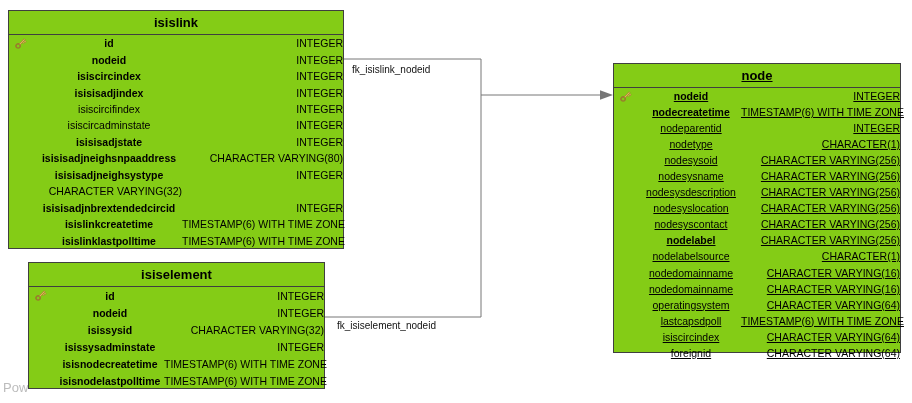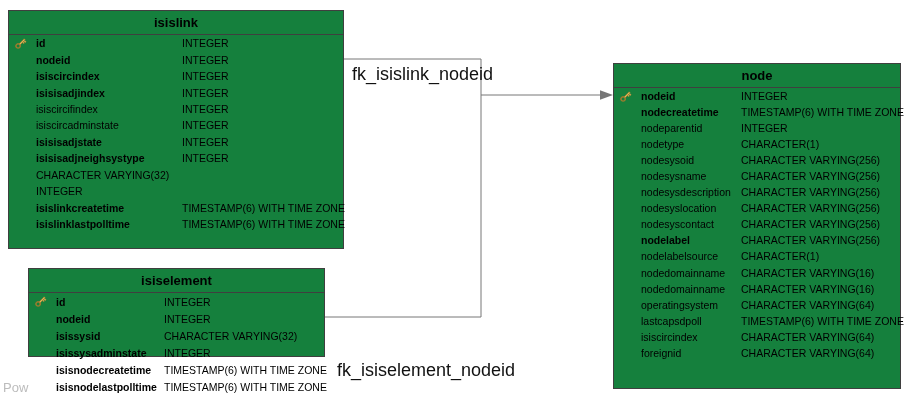--- a/index.html
+++ b/index.html
@@ -3,47 +3,47 @@
 <meta charset="utf-8">
 <style>
   html,body{margin:0;padding:0;background:#ffffff;}
   #stage{
     position:relative;width:912px;height:403px;overflow:hidden;
     background:#ffffff;font-family:"Liberation Sans",sans-serif;
   }
   
   .etable{
     position:absolute;box-sizing:border-box;
-    background:#15803d;border:1px solid #3f3f3f;z-index:2;
+    background:#84cc16;border:1px solid #3f3f3f;z-index:2;
   }
   .ethead{
     box-sizing:border-box;height:24px;line-height:23px;text-align:center;
     font-size:13px;font-weight:bold;color:#000;
     border-bottom:1px solid #3f3f3f;
   }
   .erow{
     display:grid;align-items:center;padding-left:5px;
     grid-template-columns:22px var(--namew) 1fr;
     font-size:10.5px;color:#000;white-space:nowrap;
   }
-  .erow .ename{font-weight:normal;}
+  .erow .ename{font-weight:normal;text-align:center;}
   .erow .ename.bold{font-weight:bold;}
-  .erow .etype{font-weight:normal;}
+  .erow .etype{font-weight:normal;text-align:right;}
   .ekey{display:flex;align-items:center;}
   .t-isislink   {left:8px;  top:10px;  width:336px;height:239px;--namew:146px;}
   .t-isislink   .erow{height:16.46px;}
-  .t-isiselement{left:28px; top:268px; width:297px;height:89px;--namew:108px;}
+  .t-isiselement{left:28px; top:262px; width:297px;height:127px;--namew:108px;}
   .t-isiselement .erow{height:17px;}
-  .t-node       {left:613px;top:63px;  width:288px;height:326px;--namew:100px;}
+  .t-node       {left:613px;top:63px;  width:288px;height:290px;text-decoration:underline;--namew:100px;}
   .t-node       .erow{height:16.06px;}
   
   .rel-svg{position:absolute;left:0;top:0;z-index:1;}
-  .fk-label{position:absolute;z-index:3;font-size:18px;color:#111;white-space:nowrap;}
+  .fk-label{position:absolute;z-index:3;font-size:10px;color:#111;white-space:nowrap;}
   .fk-label-1{left:352px;top:64px;}
-  .fk-label-2{left:337px;top:320px;margin-top:40px;}
+  .fk-label-2{left:337px;top:320px;}
   .watermark{position:absolute;left:3px;top:380px;z-index:0;font-size:13px;color:#bcbcbc;}
 </style>
 </head>
 <body>
 
 <div id="stage">
 
   <div class="watermark">Pow</div>
 
   <svg class="rel-svg" width="912" height="403">
@@ -157,20 +157,34 @@
                 <rect x="5.1" y="5.75" width="7.3" height="1.5" fill="#e3b85c" stroke="#9a7b2d" stroke-width="0.6"></rect>
                 <rect x="8.5" y="7.2" width="1.2" height="1.7" fill="#e3b85c" stroke="#9a7b2d" stroke-width="0.5"></rect>
                 <rect x="10.5" y="7.2" width="1.2" height="2.1" fill="#e3b85c" stroke="#9a7b2d" stroke-width="0.5"></rect>
               </g>
             </svg>
           </span>
           <span class="ename bold">isisisadjstate</span>
           <span class="etype">INTEGER</span>
         </div>
 
+        <div class="erow">
+          <span class="ekey" style="visibility: hidden;">
+            <svg width="13" height="13" viewBox="0 0 13 13">
+              <g transform="rotate(-45 6.5 6.5)">
+                <circle cx="3.1" cy="6.5" r="2.1" fill="none" stroke="#9a7b2d" stroke-width="1.4"></circle>
+                <rect x="5.1" y="5.75" width="7.3" height="1.5" fill="#e3b85c" stroke="#9a7b2d" stroke-width="0.6"></rect>
+                <rect x="8.5" y="7.2" width="1.2" height="1.7" fill="#e3b85c" stroke="#9a7b2d" stroke-width="0.5"></rect>
+                <rect x="10.5" y="7.2" width="1.2" height="2.1" fill="#e3b85c" stroke="#9a7b2d" stroke-width="0.5"></rect>
+              </g>
+            </svg>
+          </span>
+          <span class="ename bold">isisisadjneighsnpaaddress</span>
+          <span class="etype">CHARACTER VARYING(80)</span>
+        </div>
 
         <div class="erow">
           <span class="ekey" style="visibility: hidden;">
             <svg width="13" height="13" viewBox="0 0 13 13">
               <g transform="rotate(-45 6.5 6.5)">
                 <circle cx="3.1" cy="6.5" r="2.1" fill="none" stroke="#9a7b2d" stroke-width="1.4"></circle>
                 <rect x="5.1" y="5.75" width="7.3" height="1.5" fill="#e3b85c" stroke="#9a7b2d" stroke-width="0.6"></rect>
                 <rect x="8.5" y="7.2" width="1.2" height="1.7" fill="#e3b85c" stroke="#9a7b2d" stroke-width="0.5"></rect>
                 <rect x="10.5" y="7.2" width="1.2" height="2.1" fill="#e3b85c" stroke="#9a7b2d" stroke-width="0.5"></rect>
               </g>
@@ -198,20 +212,21 @@
           <span class="ekey" style="visibility: hidden;">
             <svg width="13" height="13" viewBox="0 0 13 13">
               <g transform="rotate(-45 6.5 6.5)">
                 <circle cx="3.1" cy="6.5" r="2.1" fill="none" stroke="#9a7b2d" stroke-width="1.4"></circle>
                 <rect x="5.1" y="5.75" width="7.3" height="1.5" fill="#e3b85c" stroke="#9a7b2d" stroke-width="0.6"></rect>
                 <rect x="8.5" y="7.2" width="1.2" height="1.7" fill="#e3b85c" stroke="#9a7b2d" stroke-width="0.5"></rect>
                 <rect x="10.5" y="7.2" width="1.2" height="2.1" fill="#e3b85c" stroke="#9a7b2d" stroke-width="0.5"></rect>
               </g>
             </svg>
           </span>
+          <span class="ename bold">isisisadjnbrextendedcircid</span>
           <span class="etype">INTEGER</span>
         </div>
 
         <div class="erow">
           <span class="ekey" style="visibility: hidden;">
             <svg width="13" height="13" viewBox="0 0 13 13">
               <g transform="rotate(-45 6.5 6.5)">
                 <circle cx="3.1" cy="6.5" r="2.1" fill="none" stroke="#9a7b2d" stroke-width="1.4"></circle>
                 <rect x="5.1" y="5.75" width="7.3" height="1.5" fill="#e3b85c" stroke="#9a7b2d" stroke-width="0.6"></rect>
                 <rect x="8.5" y="7.2" width="1.2" height="1.7" fill="#e3b85c" stroke="#9a7b2d" stroke-width="0.5"></rect>

